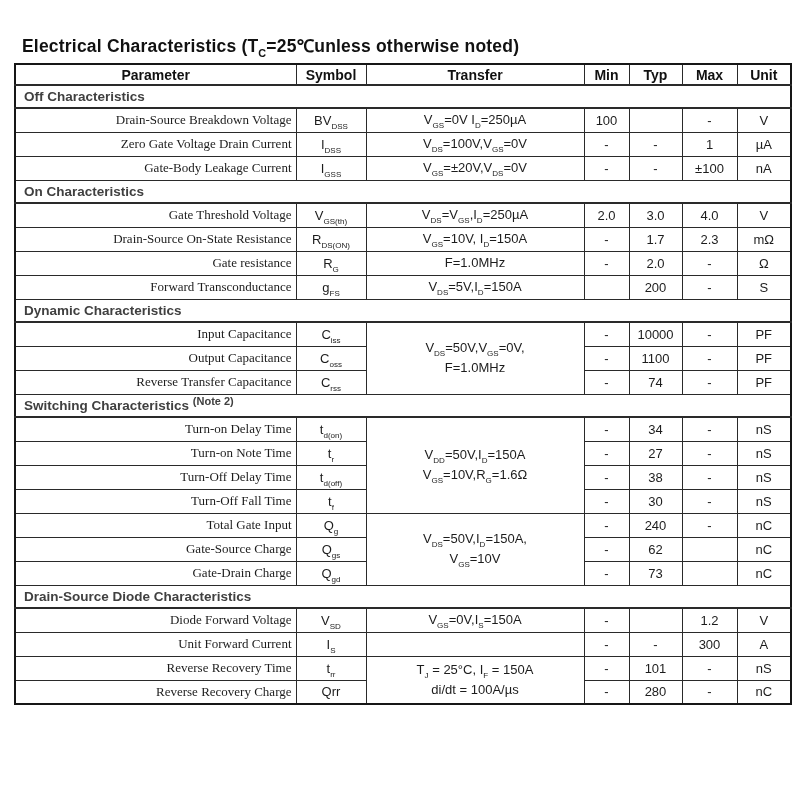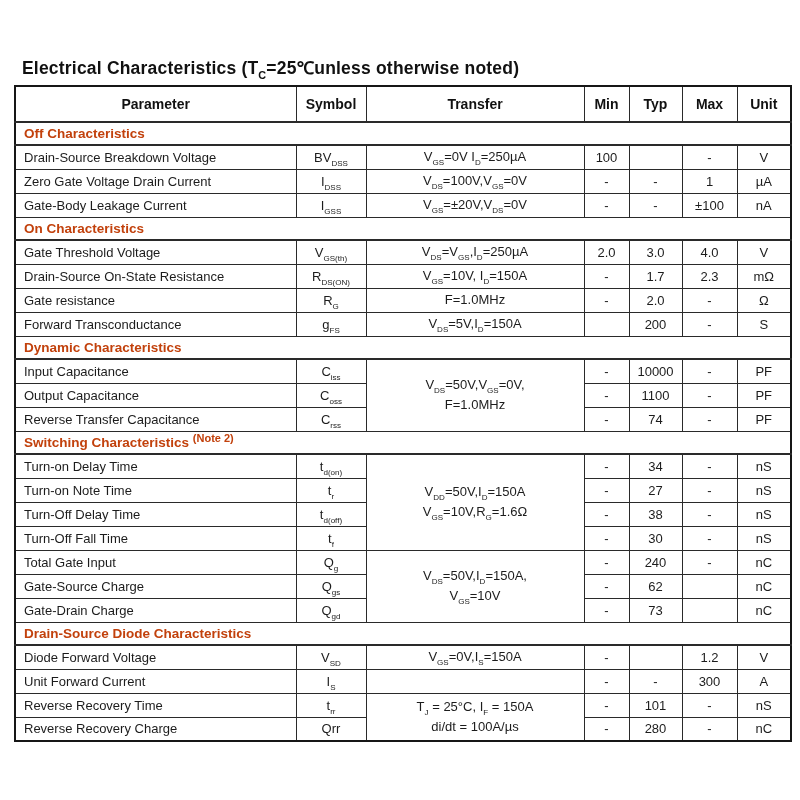--- a/index.html
+++ b/index.html
@@ -2,21 +2,21 @@
 <html><head>
 <meta charset="utf-8">
 <style>
   * { box-sizing: border-box; margin: 0; padding: 0; }
   html, body { width: 800px; height: 800px; background: #ffffff; }
   body {
     font-family: "Liberation Sans", sans-serif;
     color: #1c1c1c;
     position: relative;
   }
-  .page { padding-top: 55px; }
+  .page { padding-top: 33px; }
   .page-title {
     margin-left: 22px;
     margin-bottom: 6px;
     font-size: 17.5px;
     font-weight: bold;
     letter-spacing: 0.2px;
     color: #111;
   }
   .page-title sub { font-size: 0.62em; }
   table.ec-table {
@@ -32,33 +32,33 @@
     text-align: center;
     vertical-align: middle;
     padding: 1px 4px;
     height: 24px;
     overflow: hidden;
     white-space: nowrap;
   }
   .ec-table thead th {
     font-size: 14px;
     font-weight: bold;
-    height: 36px;
+    height: 21px;
     border-bottom-width: 2px;
     color: #111;
   }
-  .ec-table td.col-parameter { text-align: left; padding-left: 8px; }
+  .ec-table td.col-parameter { text-align: right; padding-left: 8px; font-family: Liberation Serif, serif; }
   .ec-table tr.section-row td {
     text-align: left;
     padding-left: 8px;
     font-weight: bold;
     font-size: 13.5px;
     height: 23px;
     border-bottom-width: 2px;
-    color: #c2410c;
+    color: #404040;
     margin-left: 16px;
   }
   .ec-table tr.section-row td sup { font-weight: bold; font-size: 11px; }
   .ec-table td.col-condition { white-space: normal; line-height: 1.55; }
   sub { font-size: 0.62em; line-height: 0; }
   sup { font-size: 0.7em; line-height: 0; vertical-align: super; }
 </style>
 </head>
 <body>
 

